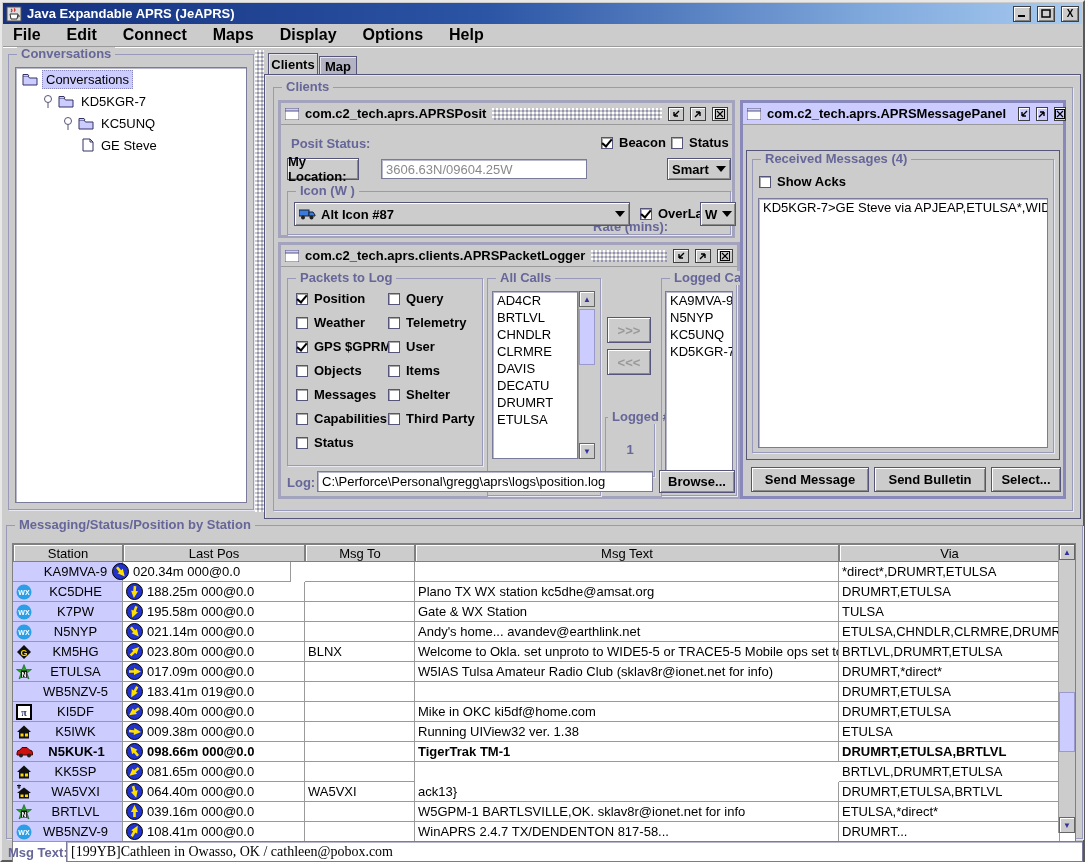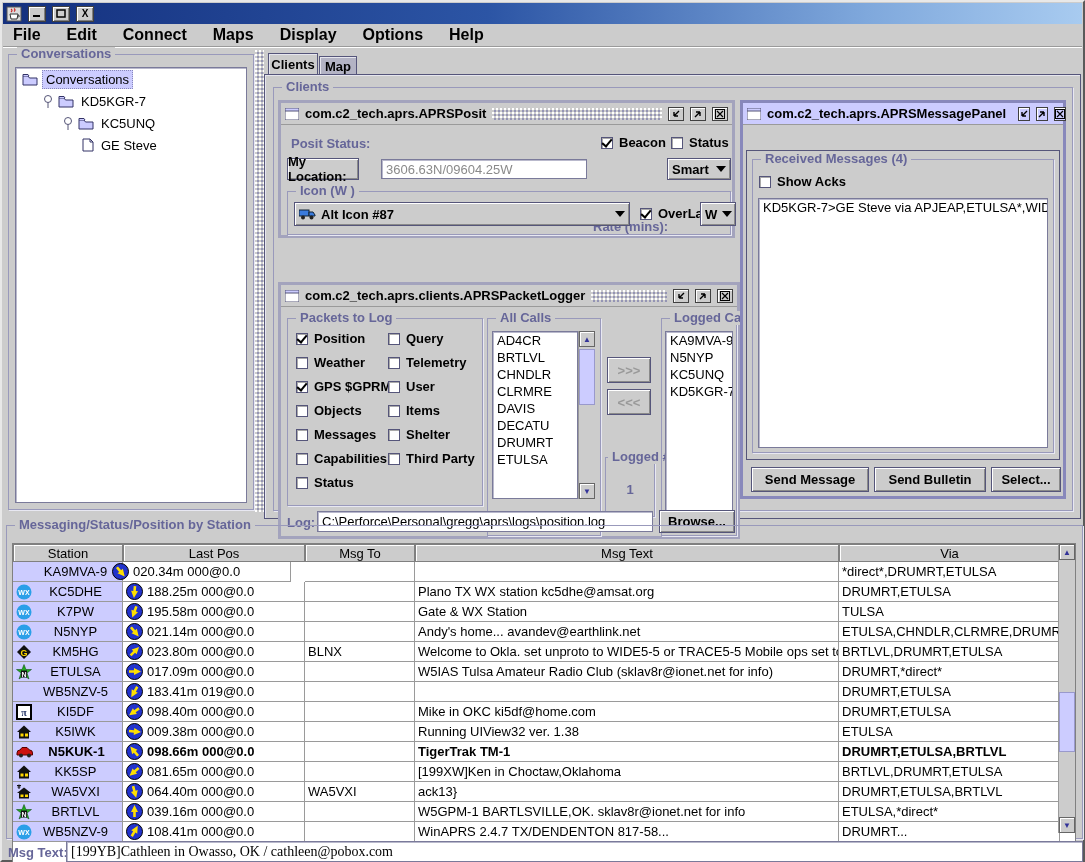--- a/index.html
+++ b/index.html
@@ -113,20 +113,21 @@
 
   <div class="titlebar">
     <span>
       <svg width="16" height="16" viewBox="0 0 16 16">
         <rect x="1" y="1" width="14" height="14" fill="#dcdcdc" stroke="#555"></rect>
         <path d="M5 3 q2 1.5 0 3 M8 2.5 q2 1.5 0 3" stroke="#cc2222" fill="none" stroke-width="1.2"></path>
         <path d="M4 8 h8 l-1 5 h-6 z" fill="#ffffff" stroke="#333"></path>
         <path d="M12 9 q3 0.5 0 2.5" stroke="#333" fill="none"></path>
       </svg>
     </span>
+    <span class="title">Java Expandable APRS (JeAPRS)</span>
     <span class="winbtn">
         <svg width="10" height="9">
           <rect x="1" y="6" width="7" height="2" fill="#000"></rect>
         </svg>
       </span>
     <span class="winbtn">
         <svg width="10" height="9">
           <rect x="1" y="1" width="8" height="7" fill="none" stroke="#000" stroke-width="1.5"></rect>
         </svg>
       </span>
@@ -268,21 +269,21 @@
         <span class="cb checked"></span>
         <span class="cblabel">OverLay</span>
       </div>
       <div class="combo" style="position:absolute; left:412px; top:10px; width:36px; height:24px;">
         <span>W</span>
           <span class="arrow"></span>
       </div>
     </div>
   </div>
 
-  <div class="iframe" style="left:276px; top:240px; width:462px; height:257px;margin-top:40px;">
+  <div class="iframe" style="left:276px; top:240px; width:462px; height:257px;">
     <div class="ftitle">
       <span>
           <svg width="14" height="12">
             <rect x="0" y="0" width="14" height="12" fill="#fff" stroke="#555577"></rect>
             <rect x="0" y="0" width="14" height="3" fill="#ccccff" stroke="#555577"></rect>
           </svg>
         </span>
       <span class="fname">com.c2_tech.aprs.clients.APRSPacketLogger</span>
       <span class="tex bumps"></span>
       <span class="fbtn">
@@ -721,21 +722,20 @@
               <svg width="17" height="17" viewBox="0 0 17 17">
                 <circle cx="8.5" cy="8.5" r="8" fill="#2233cc" stroke="#000"></circle>
                 <g transform="rotate(230 8.5 8.5)">
                   <polygon points="8.5,2 12,9 9.8,9 9.8,14 7.2,14 7.2,9 5,9" fill="#ffe000"></polygon>
                 </g>
               </svg>
             </span>
             <span>081.65m 000@0.0</span>
           </div>
           <div class="tcell" style="left: 292px; width: 110px;"></div>
-          <div class="tcell" style="left: 402px; width: 424px;">[199XW]Ken in Choctaw,Oklahoma</div>
           <div class="tcell" style="left: 826px; width: 221px;">BRTLVL,DRUMRT,ETULSA</div>
         </div>
         <div class="trow" style="top: 238px;">
           <div class="tcell station" style="left: 0px; width: 110px;">
             <span>
               <svg width="16" height="16">
                 <line x1="3" y1="0.5" x2="3" y2="5" stroke="#111"></line>
                 <line x1="1" y1="1.5" x2="5" y2="1.5" stroke="#111"></line>
                 <line x1="1.5" y1="3" x2="4.5" y2="3" stroke="#111"></line>
                 <polygon points="1,9 8,3.5 15,9" fill="#111"></polygon>

